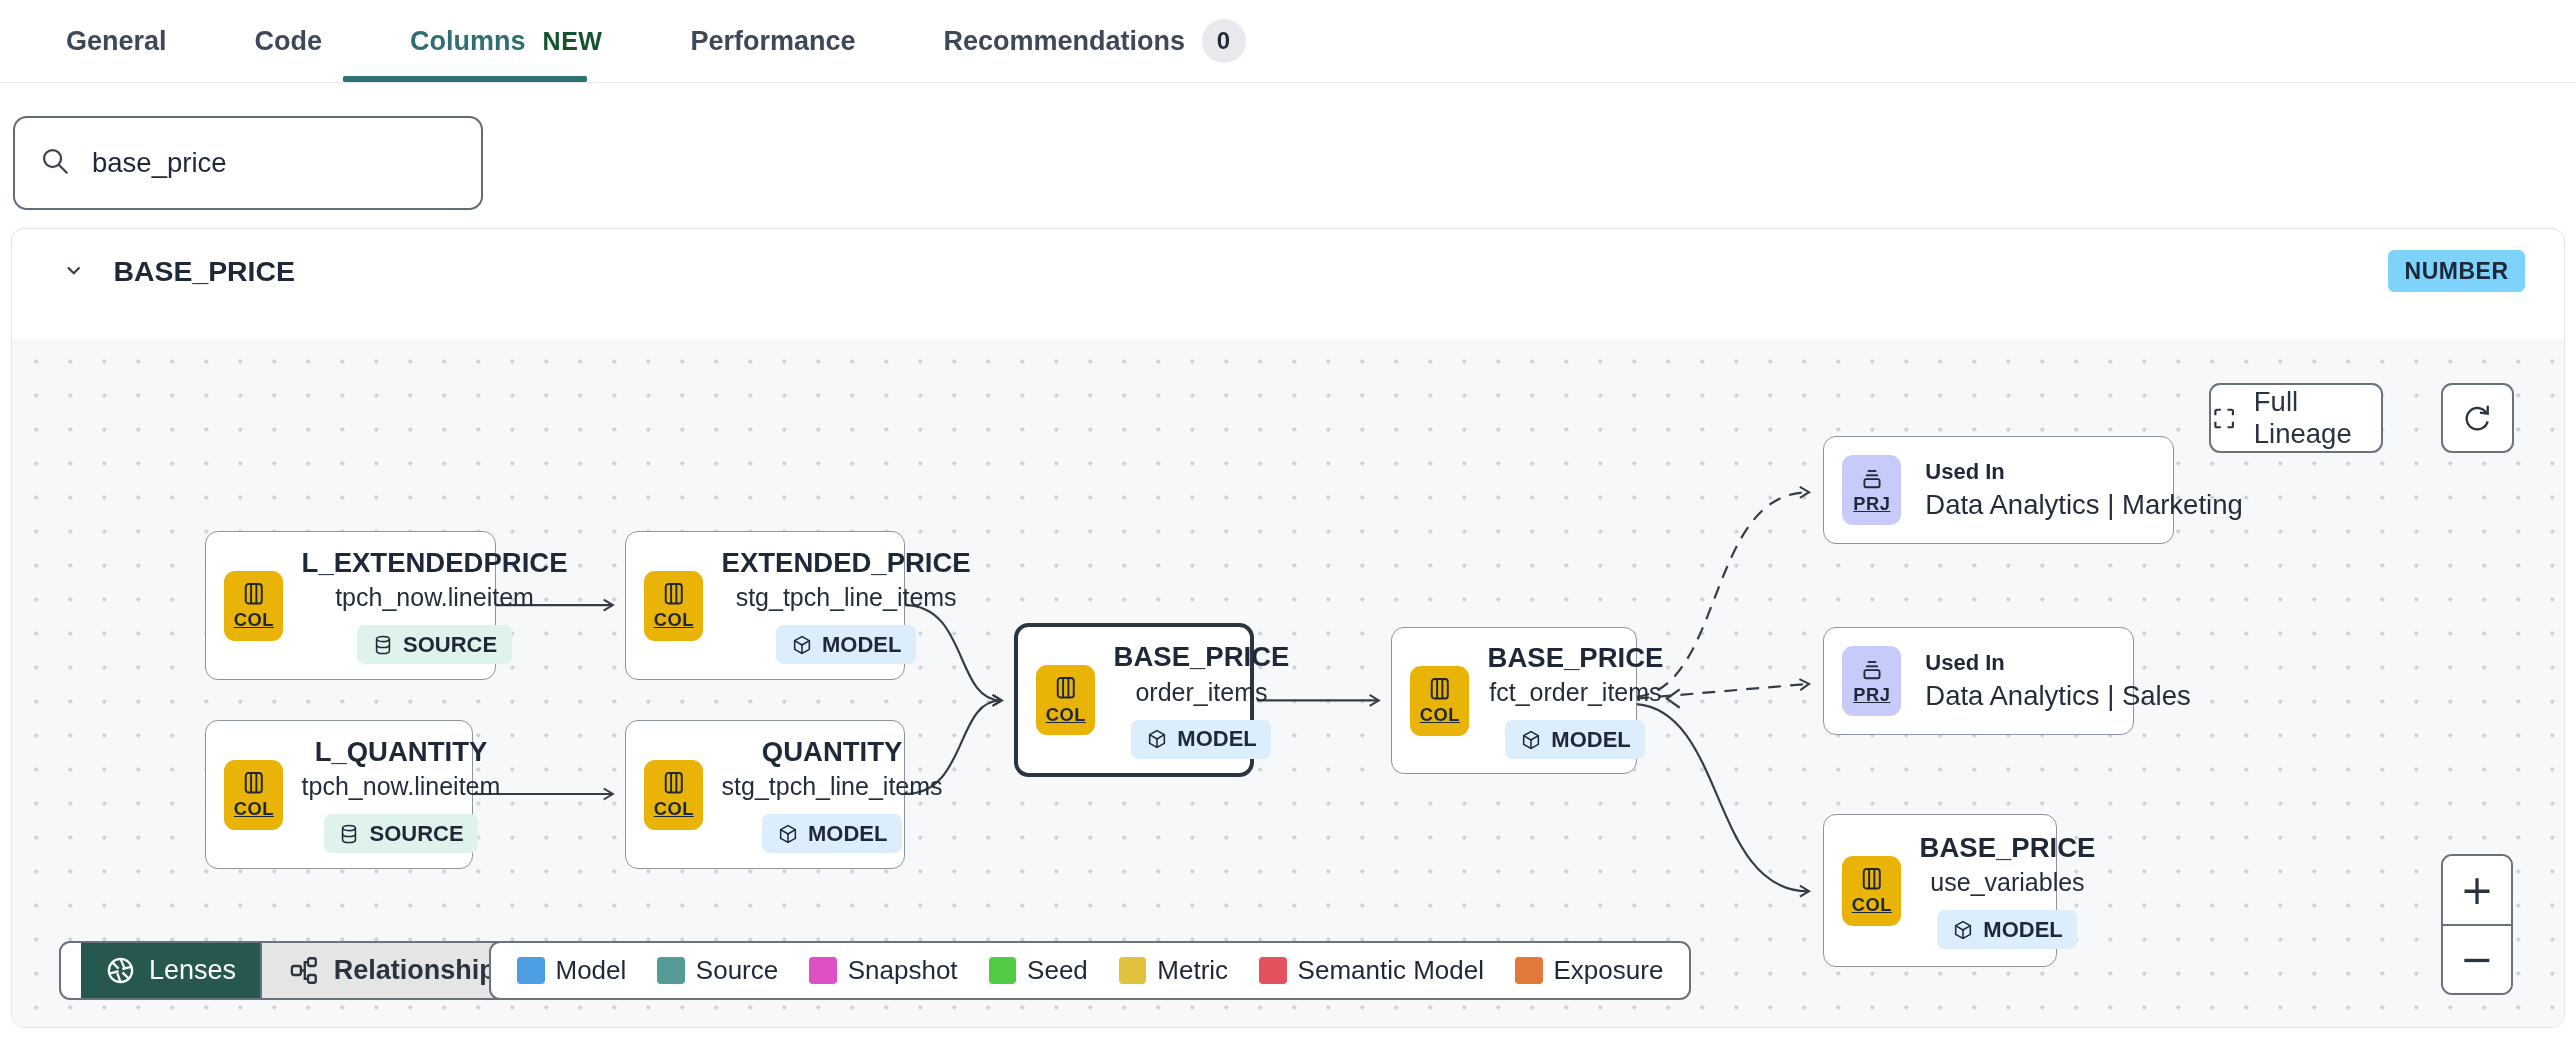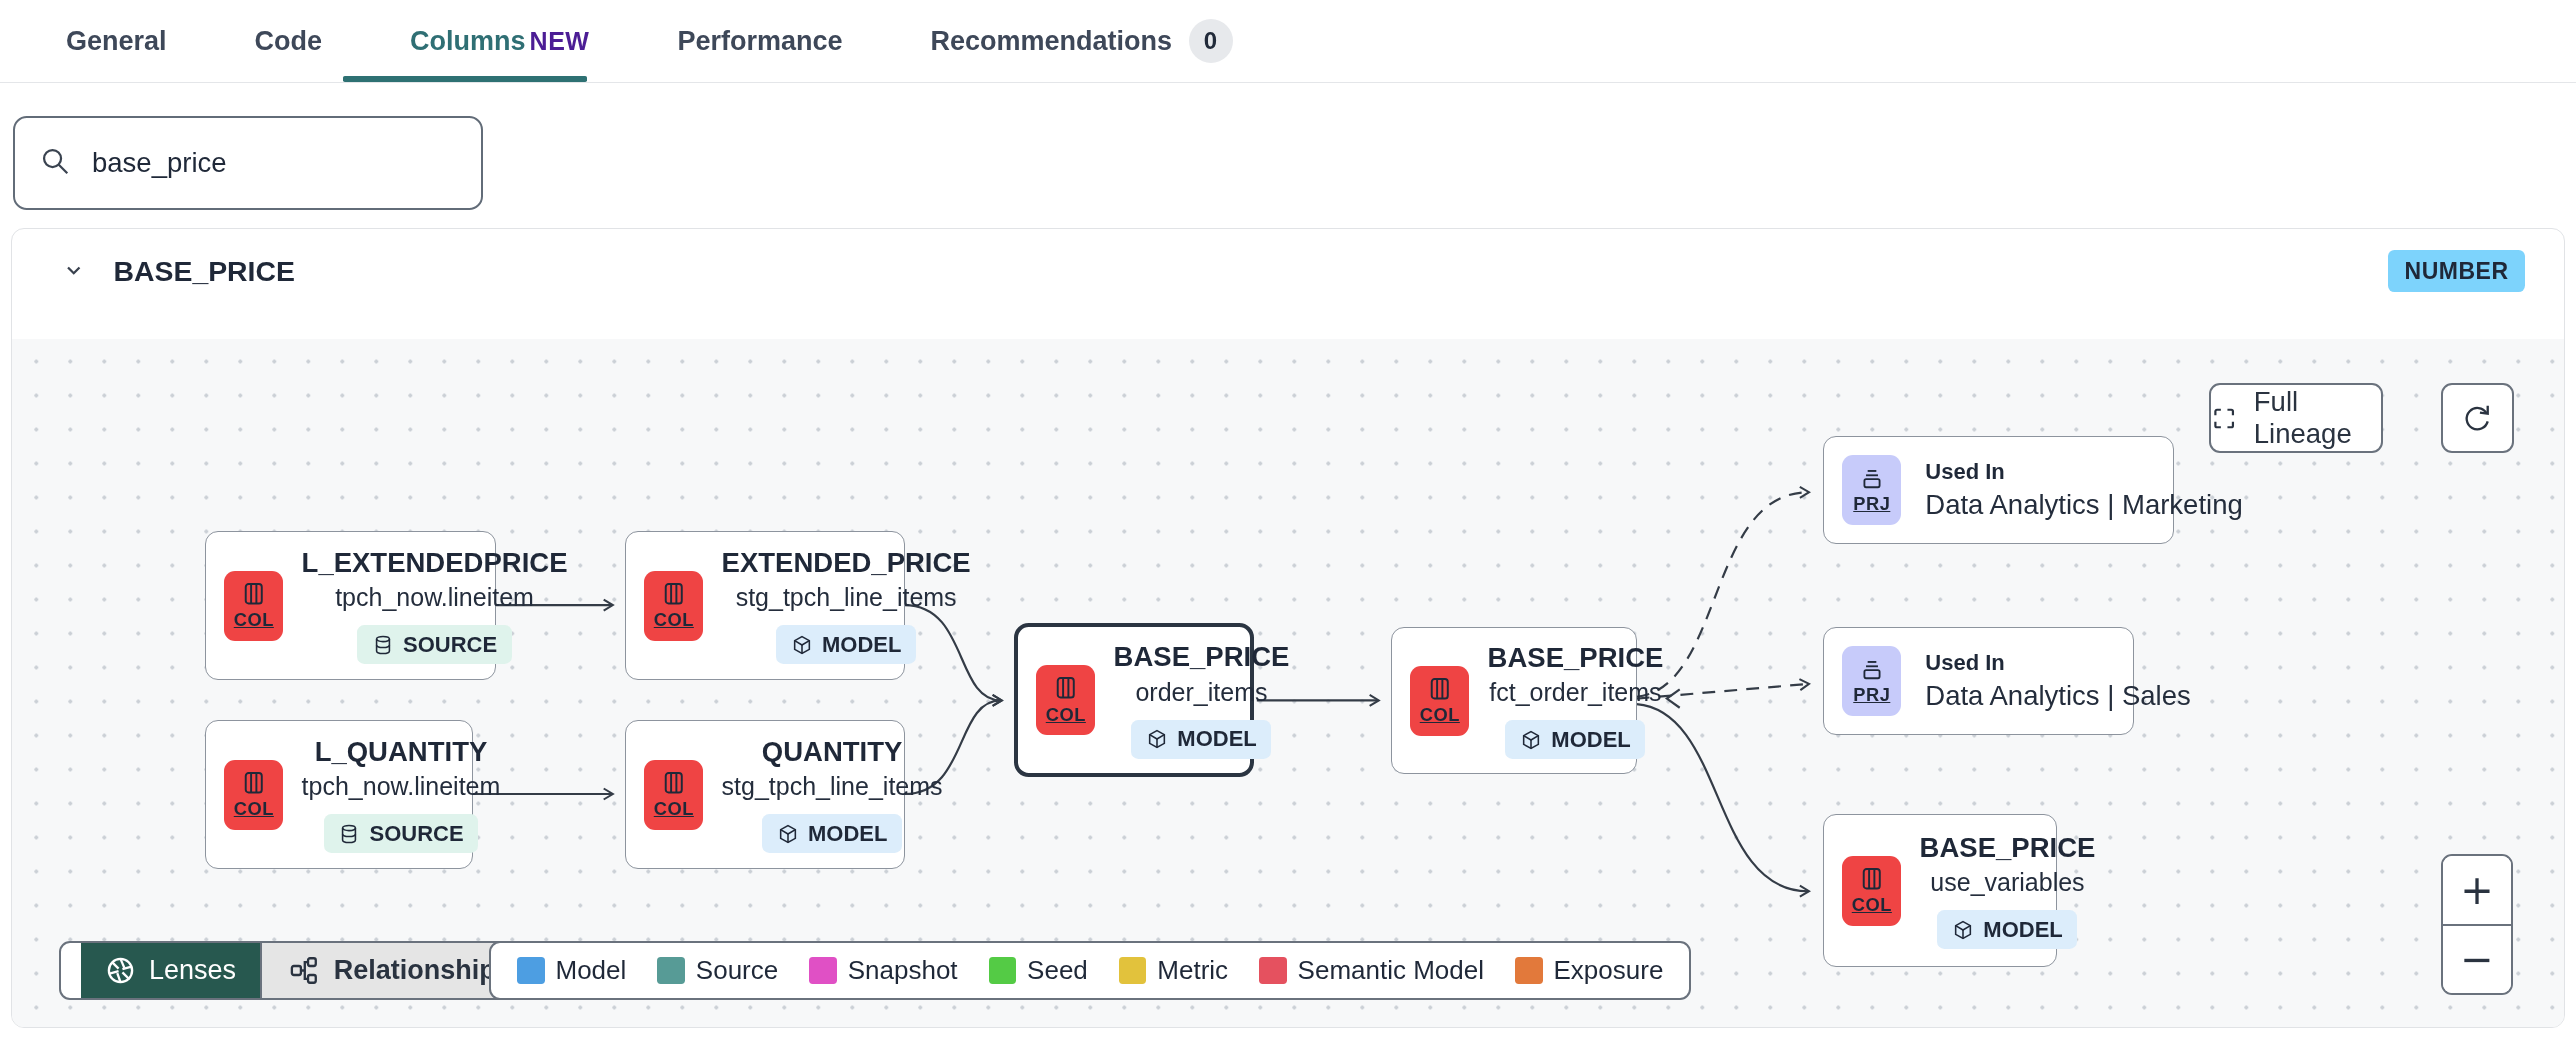--- a/index.html
+++ b/index.html
@@ -4,21 +4,21 @@
 <style>
   * { margin:0; padding:0; box-sizing:border-box; }
   html,body { width:2576px; height:1053px; background:#ffffff; overflow:hidden;
               font-family:"Liberation Sans","DejaVu Sans",sans-serif; color:#222B3A; }
 
   
   .tabbar { position:relative; height:83px; border-bottom:1.8px solid #E4E6E9;
             display:flex; align-items:center; padding-left:66px; gap:88px; background:#fff; }
   .tab { display:flex; align-items:center; font-size:27px; font-weight:600; color:#3E4859; cursor:pointer; white-space:nowrap; }
   .tab.active { color:#2F6F74; }
-  .tab .new { margin-left:4px; color:#4c1d95; font-size:25px; font-weight:700; letter-spacing:0.5px; }
+  .tab .new { margin-left:17px; color:#14532d; font-size:25px; font-weight:700; letter-spacing:0.5px; }
   .tab .count-pill { margin-left:16.5px; width:44px; height:44px; border-radius:50%;
        background:#E7E9EC; color:#222B3A; font-size:24px; font-weight:600;
        display:flex; align-items:center; justify-content:center; }
   .tab-underline { position:absolute; left:343px; width:244px; bottom:0; height:6.4px;
        background:#2E7173; border-radius:1.8px; }
 
   
   .searchbox { position:absolute; left:13px; top:116px; width:470px; height:94px;
        border:2.3px solid #626C78; border-radius:13.8px; background:#fff;
        display:flex; align-items:center; padding:0 24px; gap:20px; }
@@ -37,21 +37,21 @@
 
   
   .canvas { position:absolute; left:0; right:0; top:110px; bottom:0; background:#F7F8F9;
        background-image:radial-gradient(#CBD0D6 2.1px, transparent 2.1px);
        background-size:34px 34px; background-position:7.3px 5.5px; }
   svg.edges { position:absolute; left:0; top:0; }
 
   .node { position:absolute; background:#fff; border:1.8px solid #8D949E; border-radius:13px;
        display:flex; align-items:center; padding:0 18.3px; gap:18.3px; cursor:pointer; }
   .node.selected { border:4.6px solid #2B3542; border-radius:14.7px; }
-  .icon-box { flex:0 0 auto; width:59px; height:70px; border-radius:11px; background:#ef4444;
+  .icon-box { flex:0 0 auto; width:59px; height:70px; border-radius:11px; background:#eab308;
        display:flex; flex-direction:column; align-items:center; justify-content:center; gap:1.8px; }
   .icon-box.prj { background:#C7CBFA; }
   .icon-box .ic-label { font-size:18.3px; font-weight:700; color:#1F2838; letter-spacing:0.5px;text-decoration:underline; }
   .node-text { flex:1; display:flex; flex-direction:column; align-items:center; gap:4.6px; }
   .node-text.left { align-items:flex-start; gap:3.7px; }
   .node-title { font-size:27.5px; font-weight:600; color:#1F2838; white-space:nowrap; }
   .node-sub { font-size:25px; color:#242D3C; white-space:nowrap; }
   .node-label-sm { font-size:22px; color:#1F2838; font-weight:600; }
   .badge { display:inline-flex; align-items:center; gap:9.2px; margin-top:8.3px;
        border-radius:7.3px; padding:6.4px 14.7px; font-size:22px; font-weight:600; color:#1F2838; }

